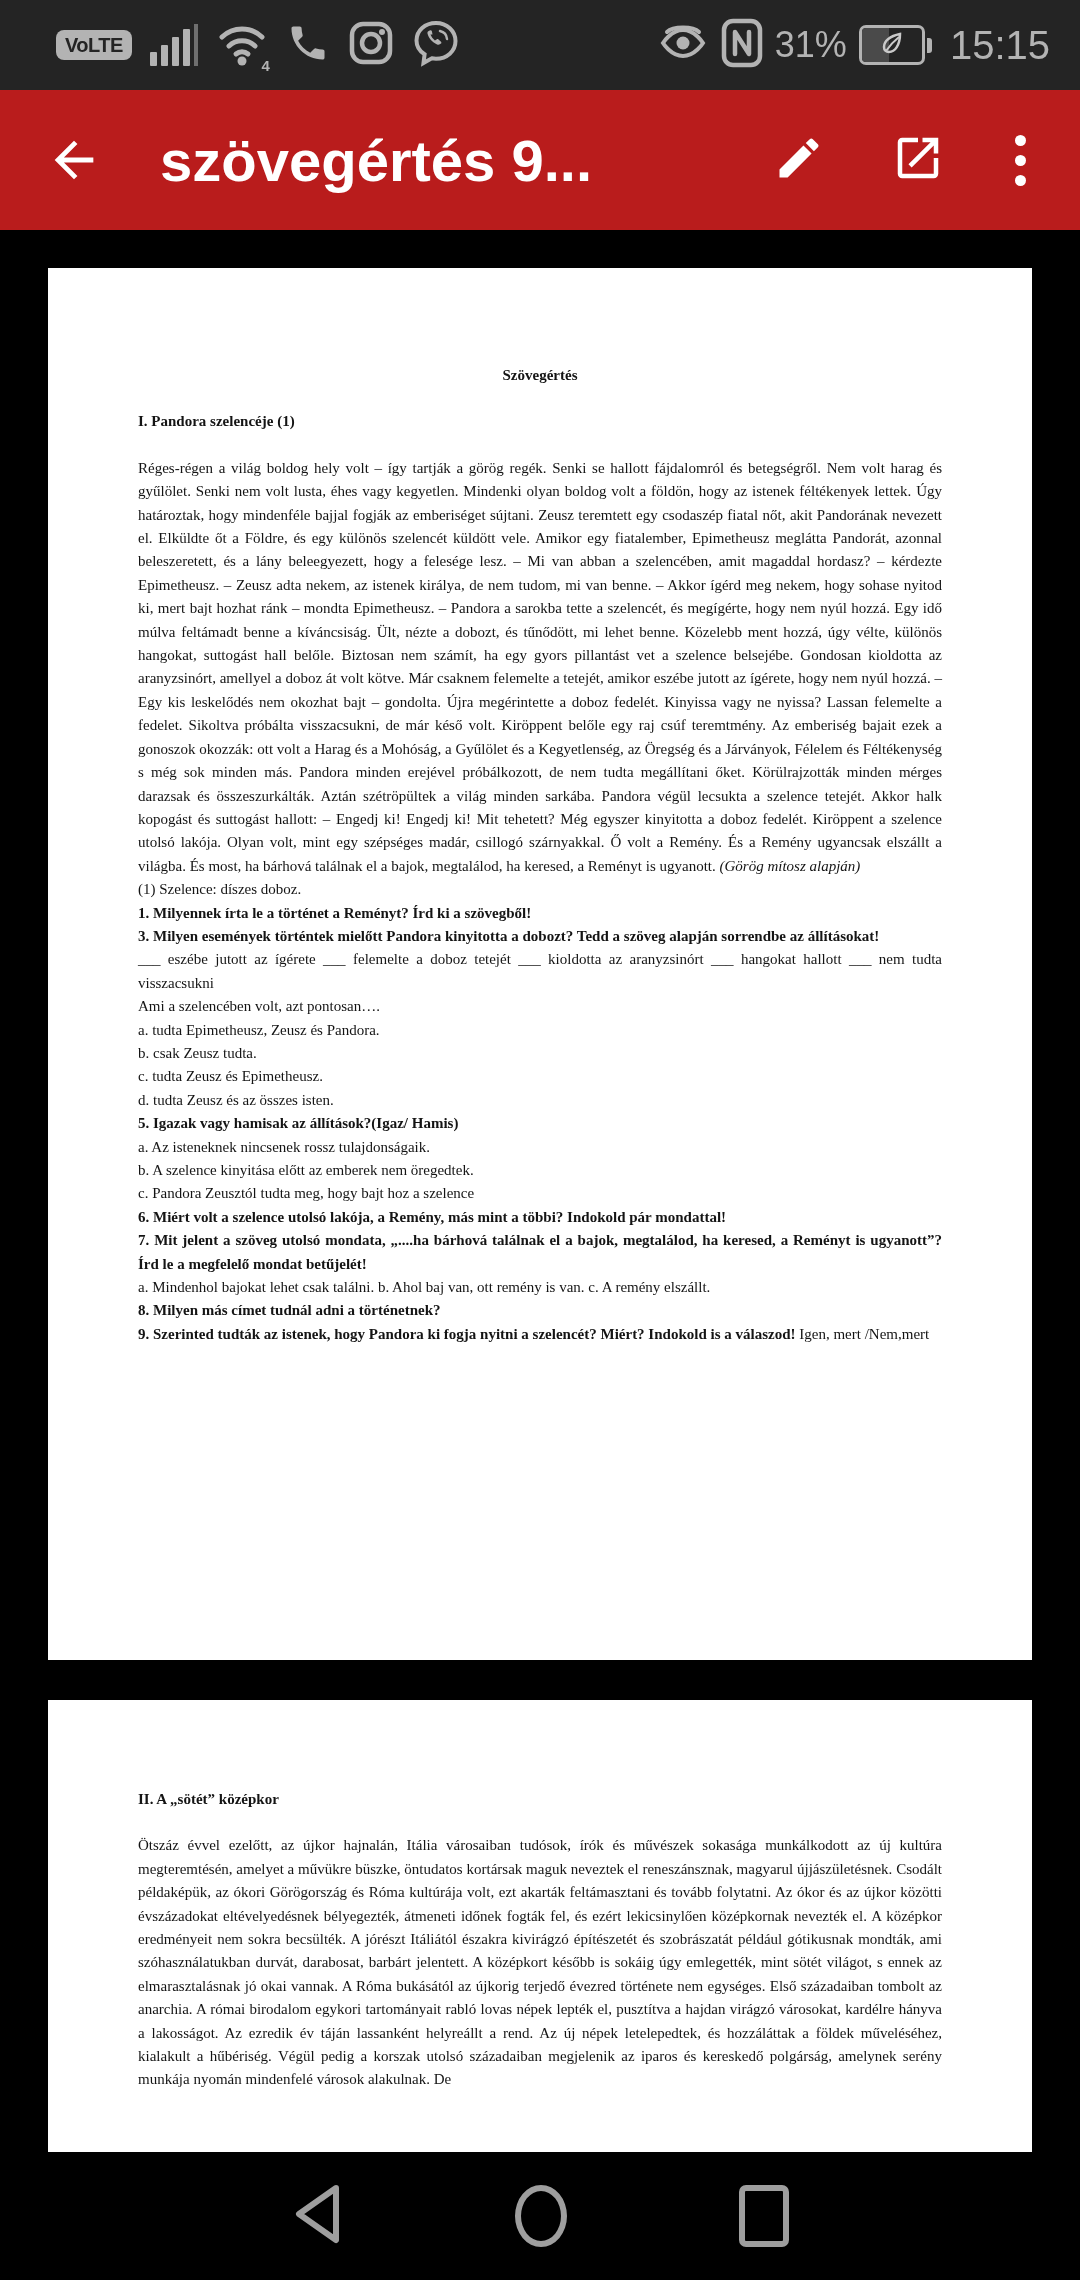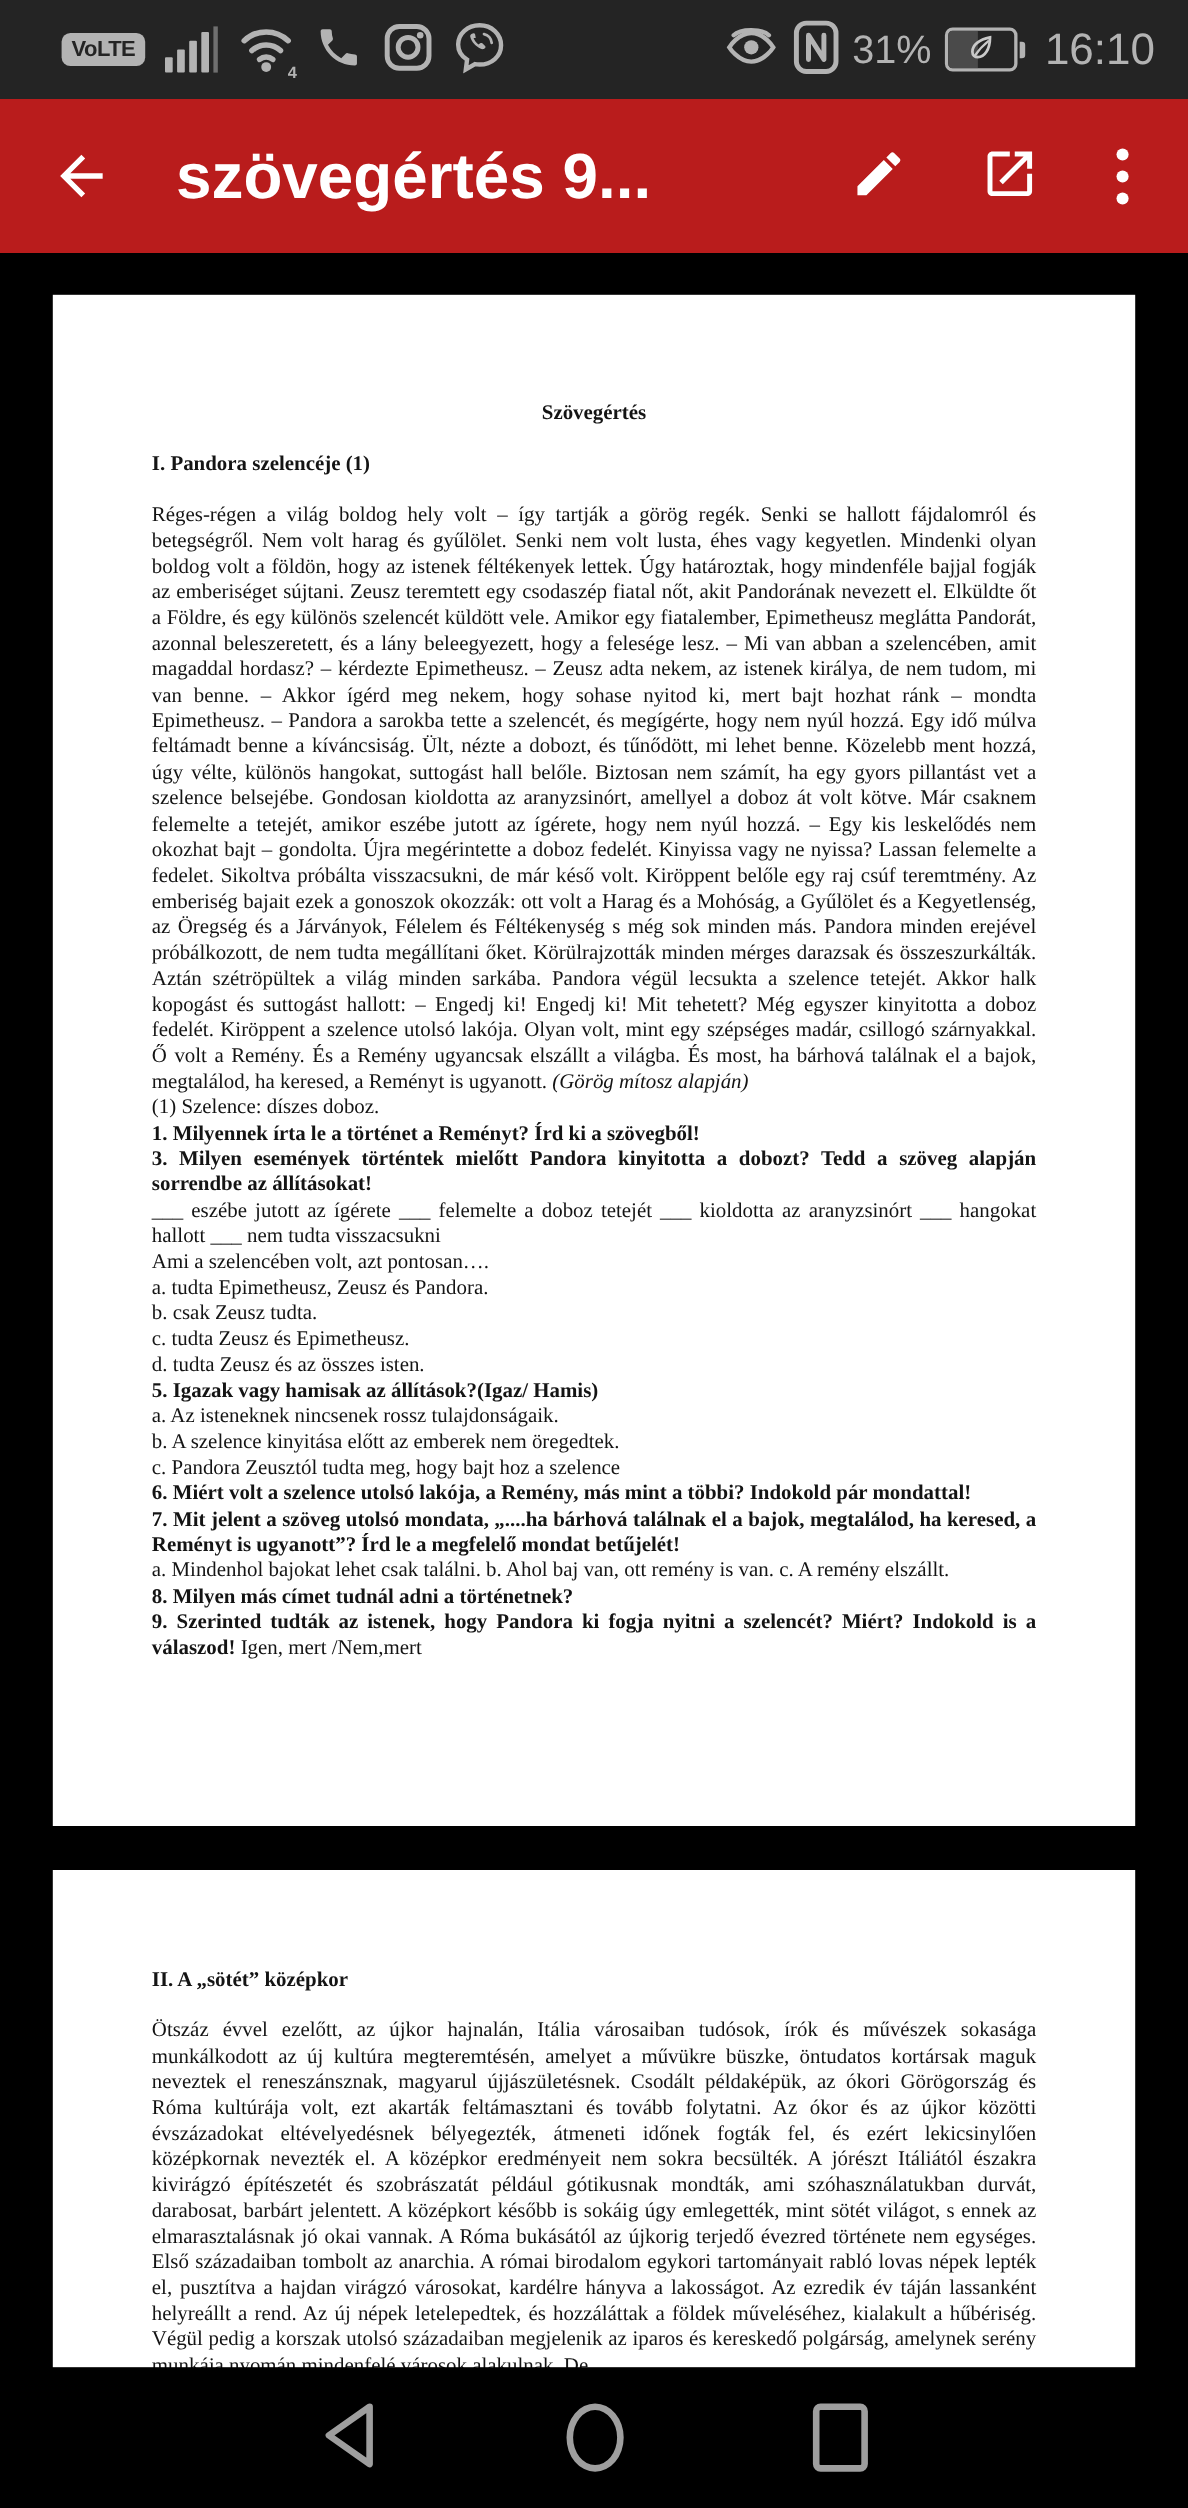--- a/index.html
+++ b/index.html
@@ -34,21 +34,21 @@
   .back-btn{width:60px;height:60px;display:flex;align-items:center;justify-content:center;}
   .app-title{color:#fff;font-size:58px;font-weight:bold;margin-left:56px;flex:1;
     white-space:nowrap;overflow:hidden;}
   .ab-actions{display:flex;align-items:center;gap:66px;margin-right:6px;}
   .kebab{display:flex;flex-direction:column;gap:9px;padding:4px;}
   .kebab span{width:11px;height:11px;border-radius:50%;background:#fff;}
 
   
   .doc-scroll{position:absolute;top:258px;left:0;width:1080px;height:1894px;background:#000;}
   .page{position:absolute;left:48px;width:984px;background:#fff;box-sizing:border-box;
-    color:#141414;font-family:"Liberation Serif",serif;font-size:19px;line-height:23.4px;}
+    color:#141414;font-family:"Liberation Serif",serif;font-size:15px;line-height:23.4px;}
   .page-1{top:10px;height:1392px;padding:96px 90px 0 90px;overflow:hidden;}
   .page-2{top:1442px;height:516px;padding:88px 90px 0 90px;overflow:hidden;}
   .page p{margin:0;text-align:justify;}
   .doc-title{text-align:center;font-weight:bold;}
   .b{font-weight:bold;}
   .italic{font-style:italic;}
   .vgap{height:23px;}
 
   
   .nav-bar{position:absolute;bottom:0;left:0;width:1080px;height:128px;background:#000;
@@ -120,21 +120,21 @@
           <span class="batt-fill"></span>
           <span class="batt-leaf">
             <svg width="26" height="24" viewBox="0 0 26 24">
               <path d="M20 3 C10 5 4 10 4 16 c0 3 2 5 5 5 6 0 11-7 11-18z" fill="none" stroke="#c9c9c9" stroke-width="2.5"></path>
               <path d="M6 20 C10 14 14 10 19 6" fill="none" stroke="#c9c9c9" stroke-width="2"></path>
             </svg>
           </span>
         </span>
         <span class="batt-cap"></span>
       </span>
-      <span class="clock">16:10</span>
+      <span class="clock">15:15</span>
     </div>
   </div>
 
   <div class="app-bar">
     <div class="back-btn">
       <svg width="58" height="58" viewBox="0 0 24 24">
         <path d="M20 11H7.83l5.59-5.59L12 4l-8 8 8 8 1.41-1.41L7.83 13H20v-2z" fill="#ffffff"></path>
       </svg>
     </div>
     <div class="app-title">szövegértés 9...</div>

